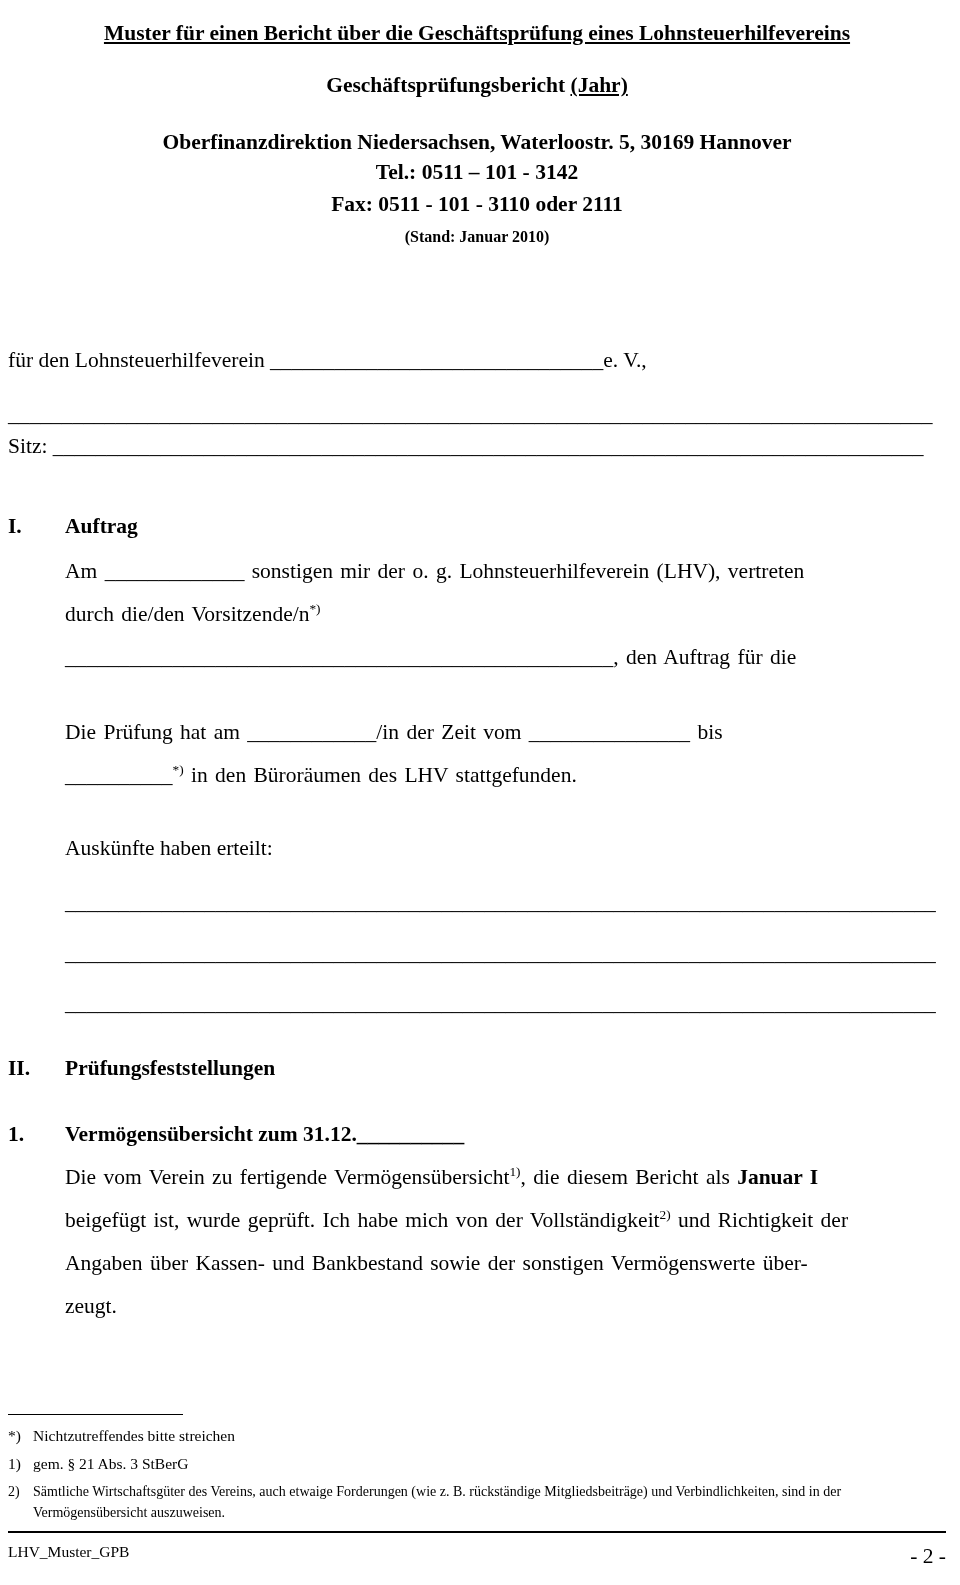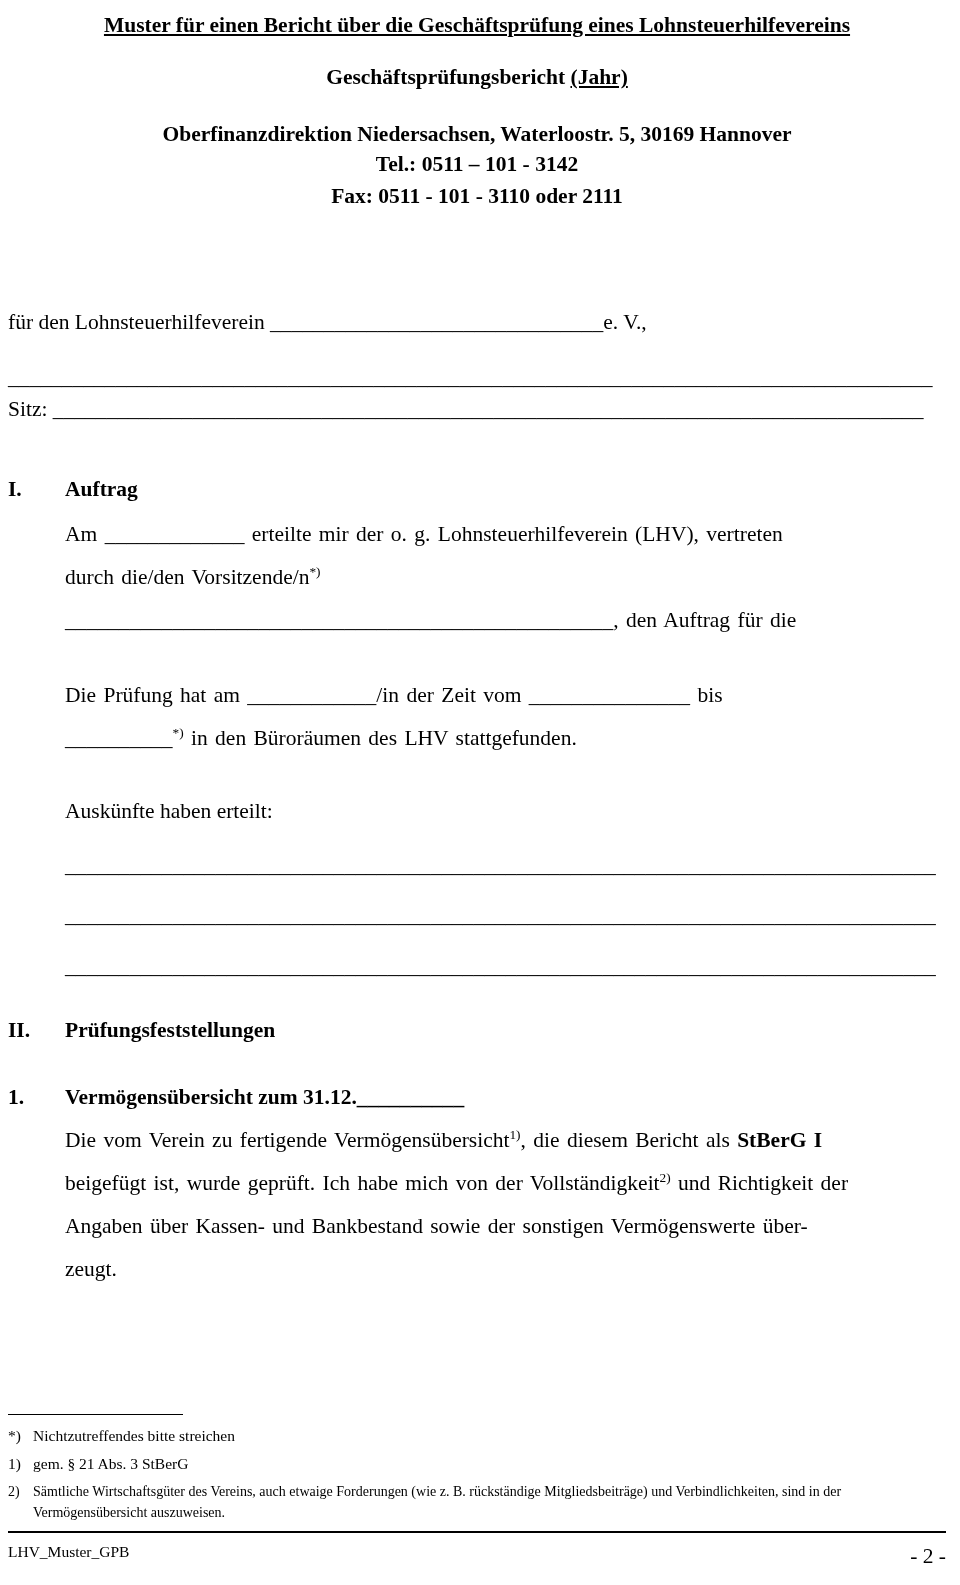--- a/index.html
+++ b/index.html
@@ -1,20 +1,20 @@
 <!DOCTYPE html>
 <html><head>
 <meta charset="utf-8">
 <style>
   * { margin:0; padding:0; box-sizing:border-box; }
   html, body { background:#ffffff; }
   body { width:960px; font-family:"Liberation Serif","DejaVu Serif",serif; }
   .page {
     position:relative; width:960px; height:1585px; background:#fff; color:#000;
-    font-size:21.5px; line-height:1.4; padding:8px 14px 0 8px; overflow:hidden;
+    font-size:21.5px; line-height:1.4; padding:16px 14px 0 8px; overflow:hidden;
   }
   .c { text-align:center; }
   .b { font-weight:bold; }
   .u { text-decoration:underline; }
   .nw { white-space:nowrap; }
   .ind { margin-left:57px; }
   .num { display:inline-block; width:57px; }
   sup { font-size:62%; vertical-align:super; line-height:0; }
   .blank { white-space:nowrap; }
 
@@ -61,39 +61,40 @@
 
   <div class="c b u title">Muster für einen Bericht über die Geschäftsprüfung eines Lohnsteuerhilfevereins</div>
 
   <div class="c b subtitle">
     <span>Geschäftsprüfungsbericht </span><span class="u">(Jahr)</span>
   </div>
 
   <div class="c b address">Oberfinanzdirektion Niedersachsen, Waterloostr. 5, 30169 Hannover</div>
   <div class="c b tel">Tel.: 0511 – 101 - 3142</div>
   <div class="c b fax">Fax: 0511 - 101 - 3110 oder 2111</div>
+  <div class="c b stand">(Stand: Januar 2010)</div>
 
   <div class="nw fuer">
     <span>für den Lohnsteuerhilfeverein </span><span class="blank">_______________________________</span><span>e. V.,</span>
   </div>
 
   <div class="nw introblank">______________________________________________________________________________________</div>
 
   <div class="nw sitz">
     <span>Sitz: </span><span class="blank">_________________________________________________________________________________</span>
   </div>
 
   <div class="sect sect1">
     <span class="num b">I.</span>
     <span class="b">Auftrag</span>
   </div>
 
   <div class="para ind p1">
     <div class="tl">
-      <span>Am </span><span class="blank">_____________</span><span> erteilte mir der o. g. Lohnsteuerhilfeverein (LHV), vertreten</span>
+      <span>Am </span><span class="blank">_____________</span><span> sonstigen mir der o. g. Lohnsteuerhilfeverein (LHV), vertreten</span>
     </div>
     <div class="tl">
       <span>durch die/den Vorsitzende/n</span><sup>*)</sup>
     </div>
     <div class="tl">
       <span class="blank">___________________________________________________</span><span>, den Auftrag für die</span>
     </div>
   </div>
 
   <div class="para ind p2">
@@ -120,21 +121,21 @@
 
   <div class="sect item1">
     <span class="num b">1.</span>
     <span class="b nw">
       <span>Vermögensübersicht zum 31.12.</span><span class="blank">__________</span>
     </span>
   </div>
 
   <div class="para ind p3">
     <div class="tl">
-      <span>Die vom Verein zu fertigende Vermögensübersicht</span><sup>1)</sup><span>, die diesem Bericht als </span><span class="b">StBerG I</span>
+      <span>Die vom Verein zu fertigende Vermögensübersicht</span><sup>1)</sup><span>, die diesem Bericht als </span><span class="b">Januar I</span>
     </div>
     <div class="tl">
       <span>beigefügt ist, wurde geprüft. Ich habe mich von der Vollständigkeit</span><sup>2)</sup><span> und Richtigkeit der</span>
     </div>
     <div class="tl">Angaben über Kassen- und Bankbestand sowie der sonstigen Vermögenswerte über-</div>
     <div class="tl">zeugt.</div>
   </div>
 
   <div class="bottom">
     <div class="fn-sep"></div>

